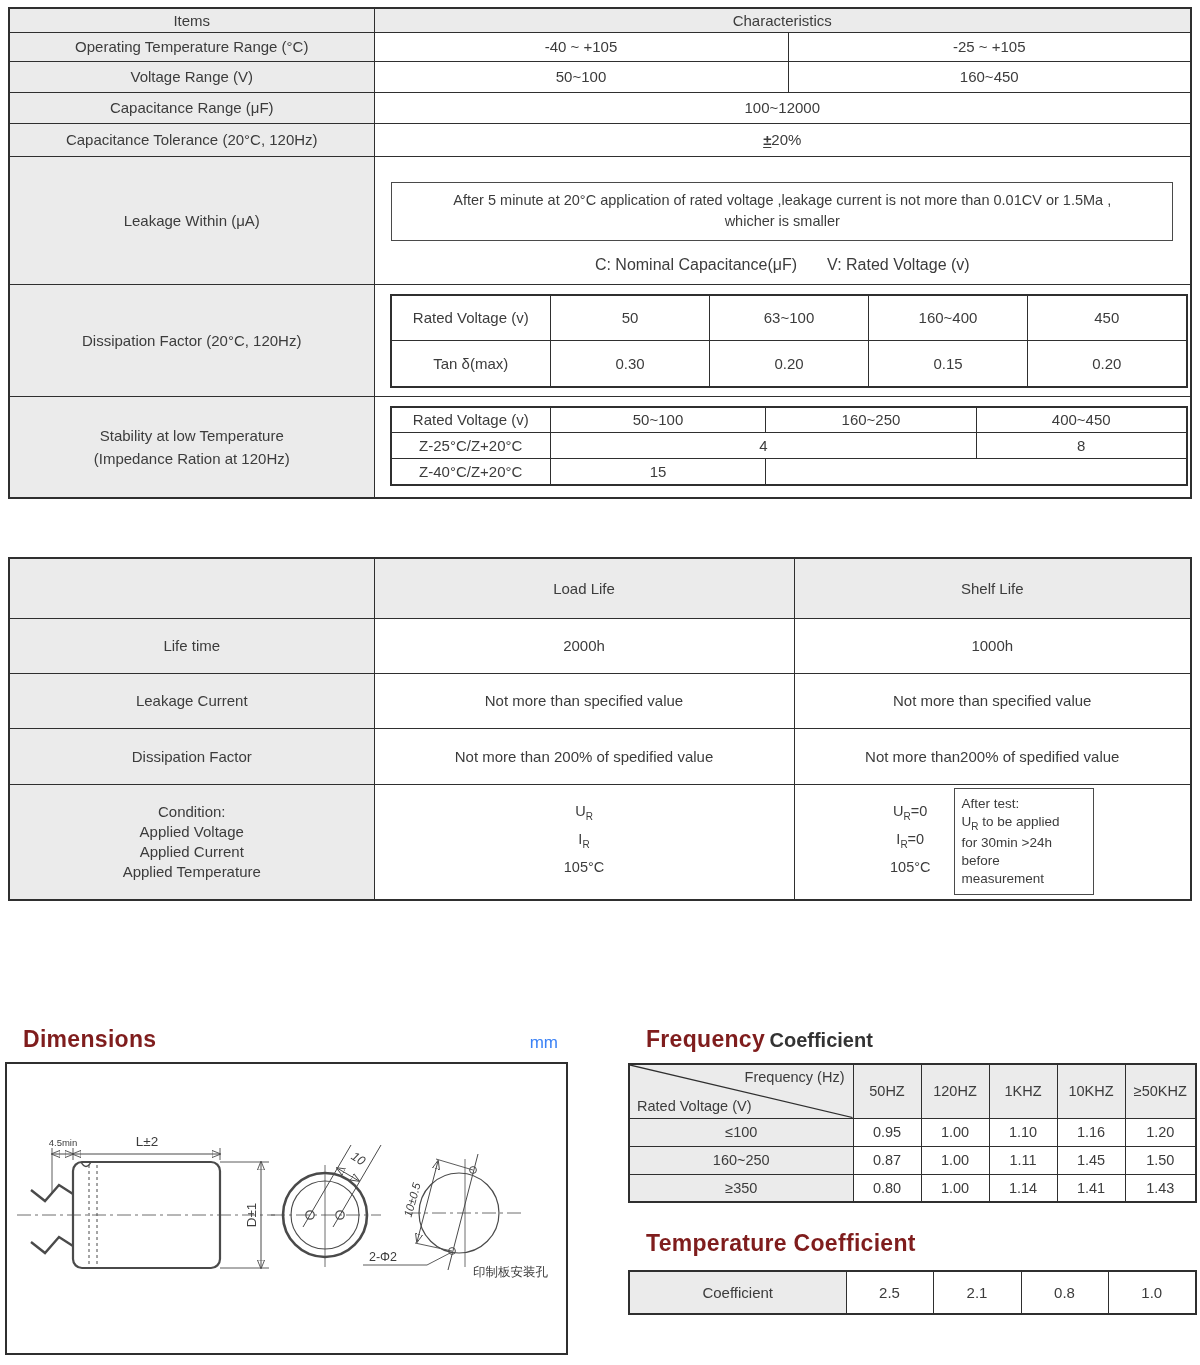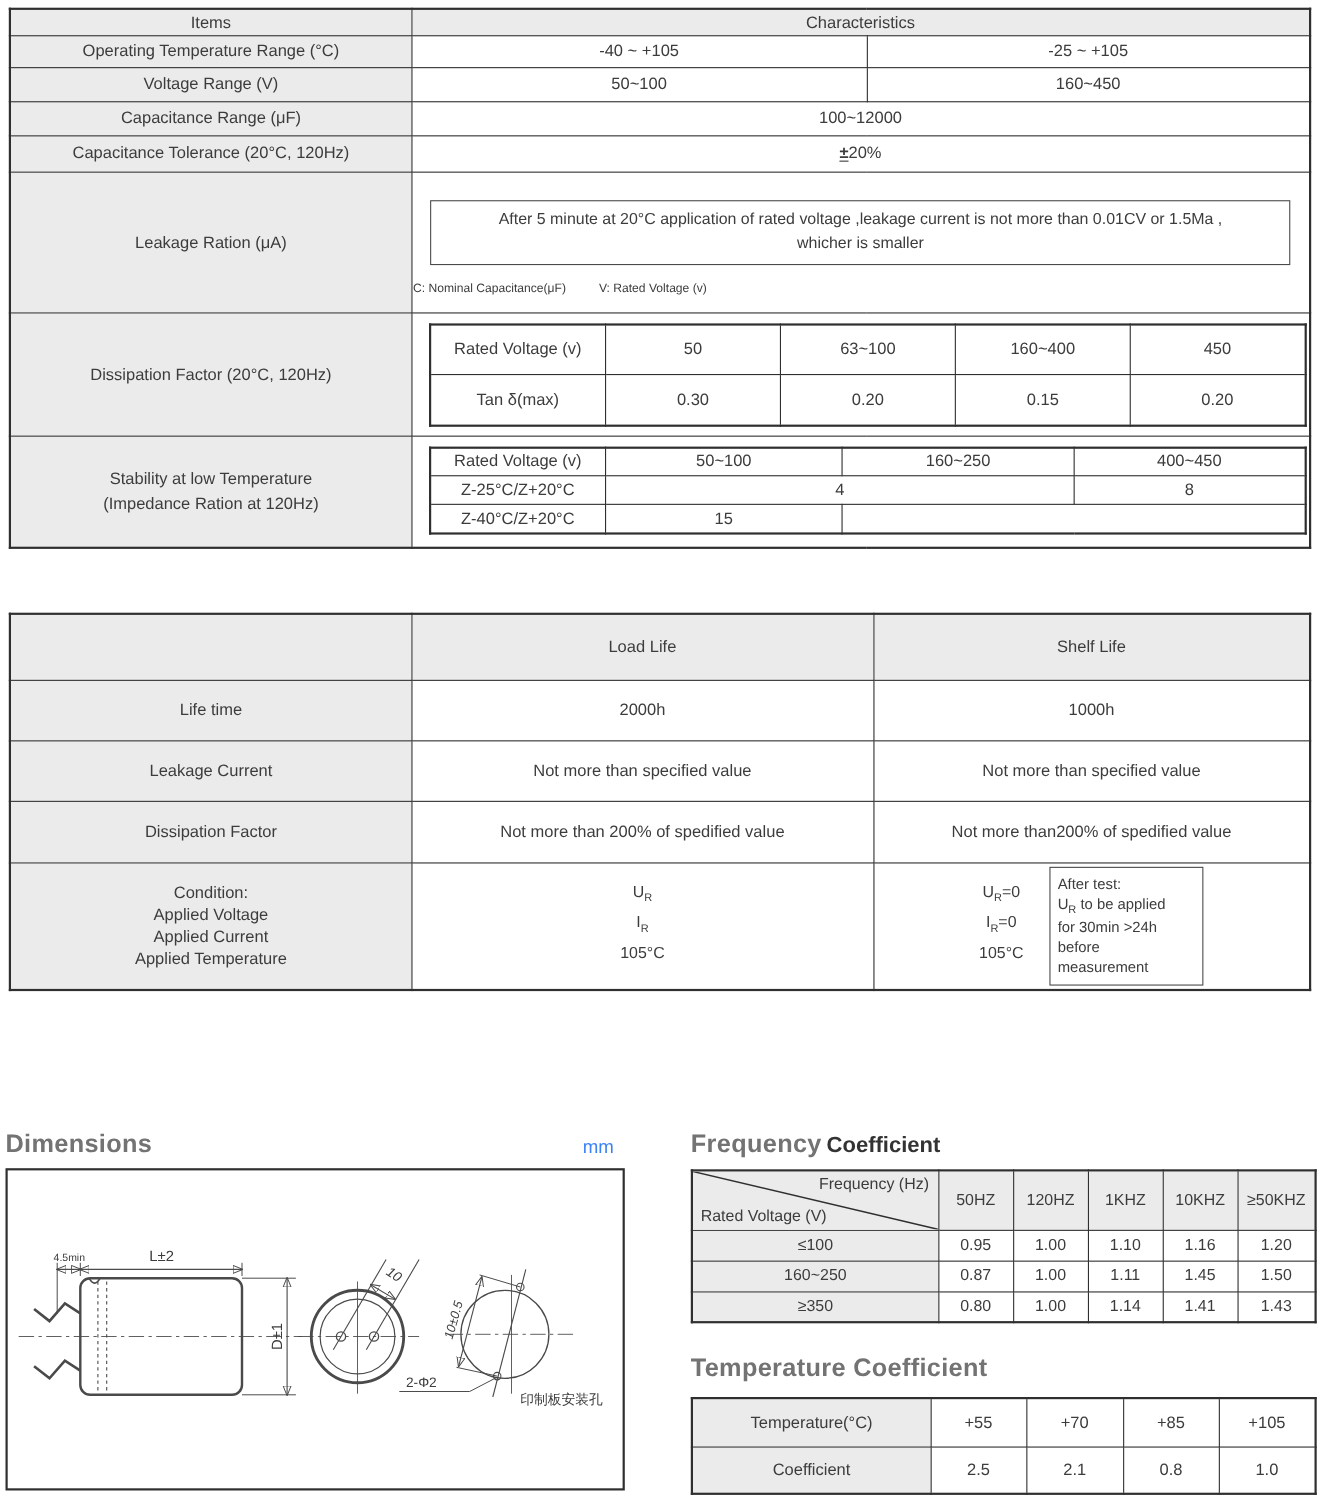--- a/index.html
+++ b/index.html
@@ -17,21 +17,21 @@
   #spec-table td { border:1.5px solid #2f2f2f; font-size:15px; }
   .g { background:#ebebeb; }
   .r24{height:24px}.r29{height:29px}.r31{height:31px}.r33{height:33px}
   .r128{height:128px}.r112{height:112px}.r102{height:102px}
   .pm { text-decoration:underline; text-underline-offset:2px; font-weight:700; }
 
   .note-box {
     width:782px; margin:24px auto 0; border:1.5px solid #4a4a4a;
     padding:7px 10px; font-size:14.5px; line-height:1.5; text-align:center; background:#fff;
   }
-  .legend { margin-top:15px; display:flex; justify-content:flex-start; gap:30px; font-size:11px; }
+  .legend { margin-top:15px; display:flex; justify-content:center; gap:30px; font-size:16px; }
 
   .inner-wrap { padding:0; }
   .inner { margin:9px 0 0 15px; width:796px; border:2px solid #2f2f2f; background:#fff; }
   .inner td { border:1.5px solid #2f2f2f; font-size:14px; }
   .inner-dis td { height:46px; }
   .inner-sta td { height:26px; font-size:13.5px; }
   .two-line { line-height:1.55; }
 
   
   #life-table { position:absolute; left:8px; top:557px; width:1184px; border:2px solid #2f2f2f; }
@@ -42,21 +42,21 @@
   .cond-stack sub, .after-box sub { font-size:10px; }
   .cond-shelf-flex { display:flex; align-items:center; justify-content:center; gap:24px; }
   .after-box {
     width:140px; border:1.5px solid #4a4a4a; text-align:left;
     font-size:13.5px; line-height:1.35; padding:6px 6px; background:#fff;
   }
 
   
   #dims { position:absolute; left:5px; top:1026px; width:565px; }
   .dims-title-row { display:flex; justify-content:space-between; align-items:flex-end; padding-right:12px; margin-bottom:9px; }
-  .sec-title { font-size:23px; font-weight:700; color:#737373; letter-spacing:0.3px; }
+  .sec-title { font-size:23px; font-weight:700; color:#7f1d1d; letter-spacing:0.3px;margin-left:18px; }
   .title-sub { font-size:20px; font-weight:700; color:#333; }
   .unit { font-size:17px; color:#3b82f6; }
   .dims-box { width:563px; height:293px; border:2px solid #2f2f2f; background:#fff; }
 
   
   #coef { position:absolute; left:628px; top:1026px; width:567px; }
   .freq-title { margin-bottom:10px; }
   #freq-table, #temp-table { width:567px; border:2px solid #2f2f2f; }
   #freq-table td, #temp-table td { border:1.5px solid #2f2f2f; font-size:14.5px; }
   .h54{height:54px}.h28{height:28px}
@@ -99,21 +99,21 @@
   </tr>
   <tr class="r31">
     <td class="g">Capacitance Range (μF)</td>
     <td colspan="2">100~12000</td>
   </tr>
   <tr class="r33">
     <td class="g">Capacitance Tolerance (20°C, 120Hz)</td>
     <td colspan="2"><span class="pm">±</span><span>20%</span></td>
   </tr>
   <tr class="r128">
-    <td class="g">Leakage Ration (μA)</td>
+    <td class="g">Leakage Within (μA)</td>
     <td colspan="2" style="vertical-align:top">
       <div class="note-box">
         <div>After 5 minute at 20°C application of rated voltage ,leakage current  is not more than  0.01CV or 1.5Ma ,</div>
         <div>whicher is smaller</div>
       </div>
       <div class="legend">
         <span>C:  Nominal Capacitance(μF)</span>
         <span>V:  Rated Voltage (v)</span>
       </div>
     </td>
@@ -371,27 +371,20 @@
 
   <table id="temp-table">
     <colgroup>
         <col style="width:217px">
         <col style="width:87px">
         <col style="width:88px">
         <col style="width:87px">
         <col style="width:88px">
       </colgroup>
     <tbody>
-        <tr class="h44">
-      <td class="g">Temperature(°C)</td>
-      <td>+55</td>
-      <td>+70</td>
-      <td>+85</td>
-      <td>+105</td>
-    </tr>
     <tr class="h43">
       <td class="g">Coefficient</td>
       <td>2.5</td>
       <td>2.1</td>
       <td>0.8</td>
       <td>1.0</td>
     </tr>
   </tbody>
     </table>
 </div>

